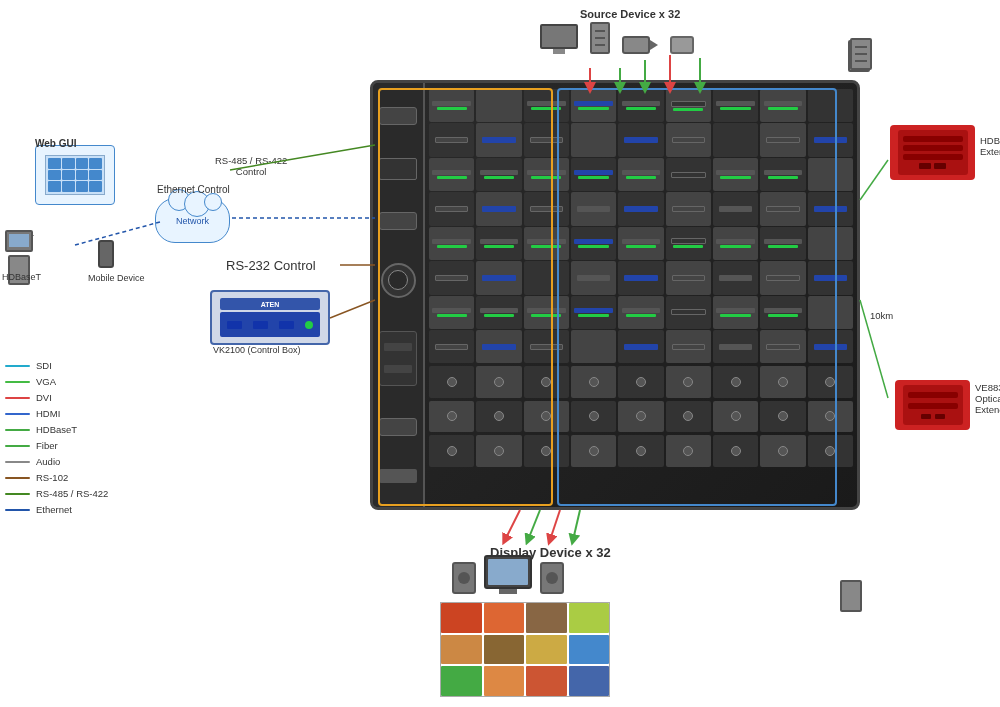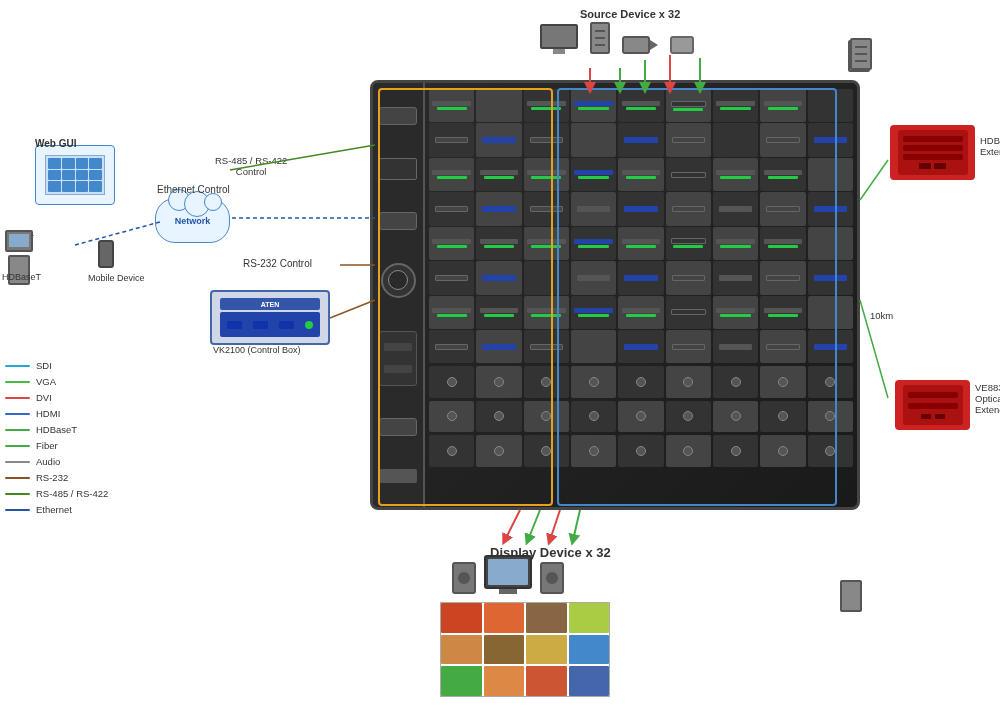--- a/index.html
+++ b/index.html
@@ -784,27 +784,27 @@
     </div>
   </div>
   <div class="label bold" style="top:138px;left:35px;font-size:10px;">Web GUI</div>
 
   <div class="network-cloud">
     <div class="cloud-shape">
 
       <div style="position:absolute;top:-10px;left:12px;width:22px;height:22px;background:#e8f4ff;border:1.5px solid #4488cc;border-radius:50%;"></div>
       <div style="position:absolute;top:-8px;left:28px;width:26px;height:26px;background:#e8f4ff;border:1.5px solid #4488cc;border-radius:50%;"></div>
       <div style="position:absolute;top:-6px;left:48px;width:18px;height:18px;background:#e8f4ff;border:1.5px solid #4488cc;border-radius:50%;"></div>
-      <span style="font-size:9px;font-weight:bold;color:#2255aa;position:relative;z-index:1;">Network</span>
+      <span style="font-size:9px;font-weight:normal;color:#2255aa;position:relative;z-index:1;">Network</span>
     </div>
   </div>
 
   <div class="label" style="top:155px;left:215px;font-size:9.5px;text-align:center;">RS-485 / RS-422<br>Control</div>
   <div class="label" style="top:184px;left:157px;font-size:10px;">Ethernet Control</div>
-  <div class="label" style="top:258px;left:243px;font-size:10px;">RS-232 Control</div>
+  <div class="label" style="top:258px;left:226px;font-size:13px;">RS-232 Control</div>
 
   <div class="label" style="top:232px;left:25px;font-size:10px;">or</div>
 
   <div class="computer-icon">
     <div class="comp-monitor">
       <div style="margin:2px;background:#aabb cc;height:13px;background:#88aacc;"></div>
     </div>
     <div class="comp-tower"></div>
   </div>
   <div class="label" style="top:272px;left:2px;font-size:9px;">HDBaseT</div>
@@ -929,21 +929,21 @@
     <div class="legend-item">
       <div class="legend-line" style="background:#44aa44;"></div>
       <span>Fiber</span>
     </div>
     <div class="legend-item">
       <div class="legend-line" style="background:#888888;"></div>
       <span>Audio</span>
     </div>
     <div class="legend-item">
       <div class="legend-line" style="background:#885522;"></div>
-      <span>RS-232</span>
+      <span>RS-102</span>
     </div>
     <div class="legend-item">
       <div class="legend-line" style="background:#448822;"></div>
       <span>RS-485 / RS-422</span>
     </div>
     <div class="legend-item">
       <div class="legend-line" style="background:#2255aa;"></div>
       <span>Ethernet</span>
     </div>
   </div>

